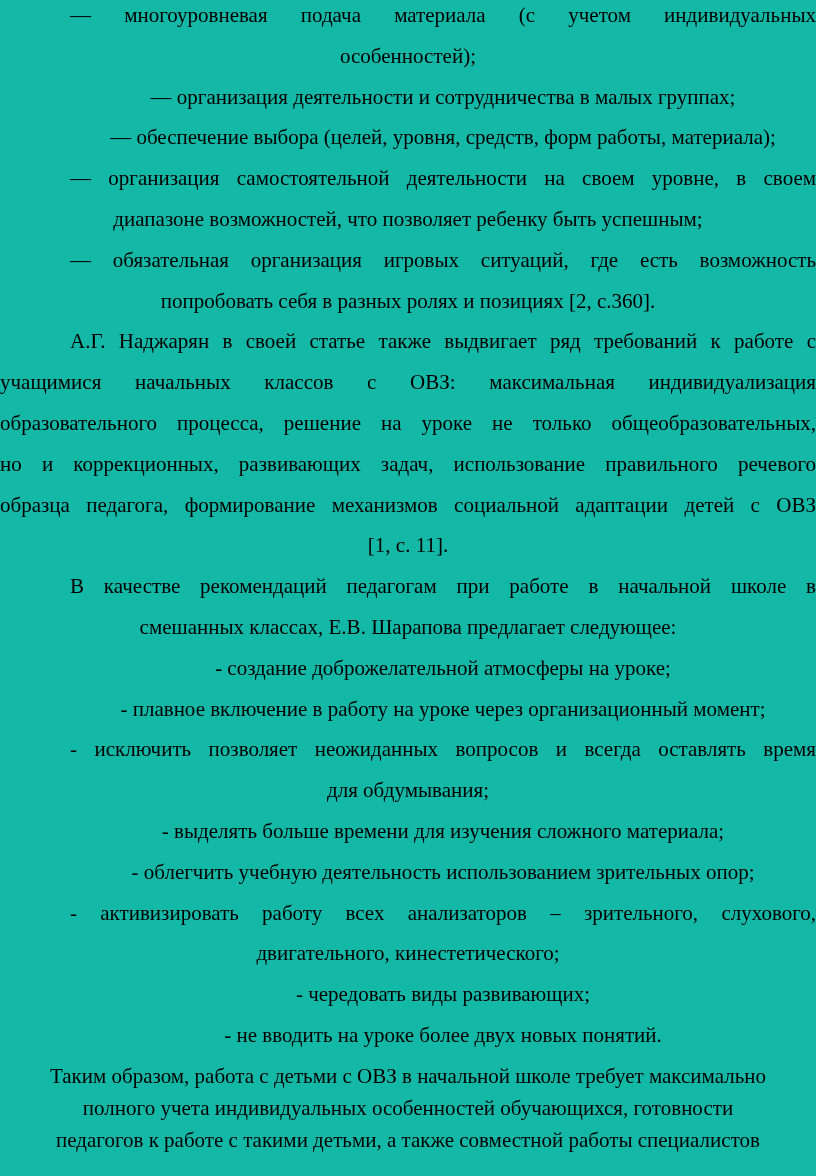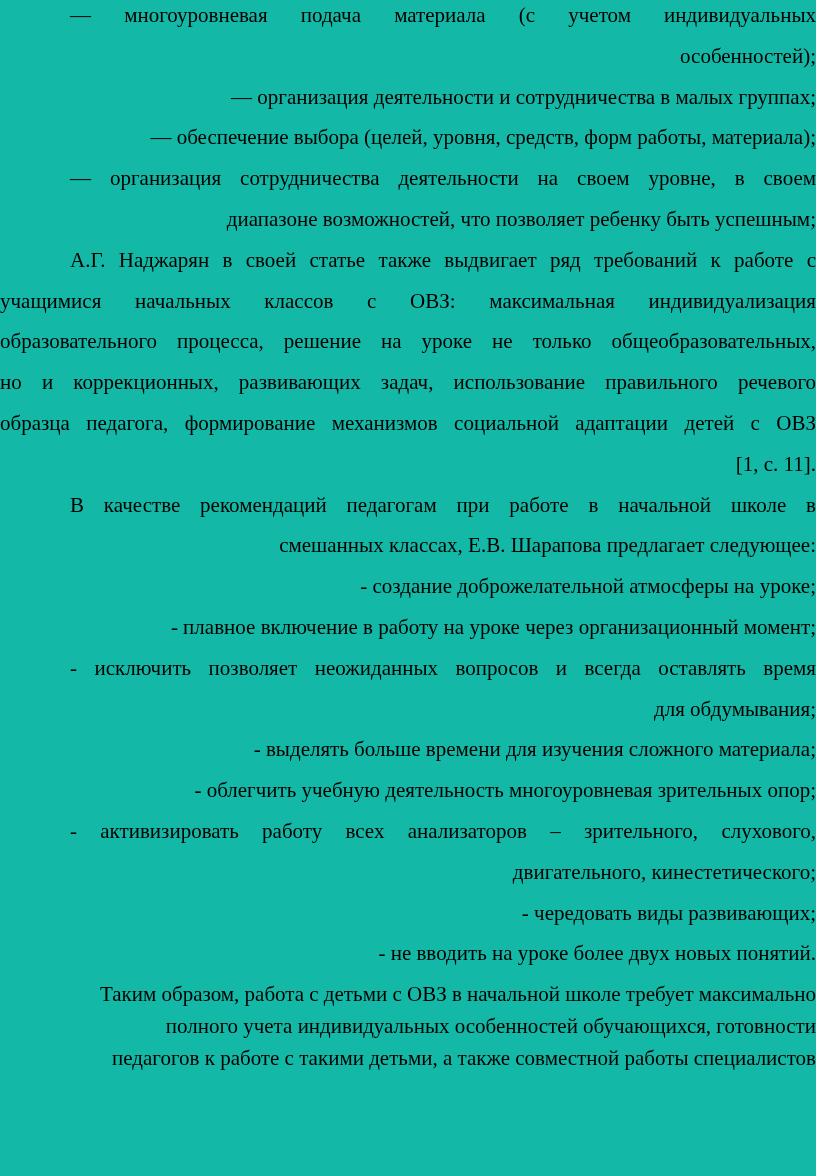--- a/index.html
+++ b/index.html
@@ -19,21 +19,21 @@
   }
   .content {
     margin-top: -5px;
   }
   .para {
     margin: 0;
     padding: 0;
   }
   .line {
     line-height: 40.8px;
-    text-align: right;
+    text-align: center;
   }
   
   .line.fill {
     text-align: justify;
     text-align-last: justify;
   }
   
   .line.indent {
     padding-left: 70px;
   }
@@ -54,22 +54,26 @@
         <div class="line fill indent">— многоуровневая подача материала (с учетом индивидуальных</div>
         <div class="line">особенностей);</div>
       </div>
       <div class="para">
         <div class="line indent">— организация деятельности и сотрудничества в малых группах;</div>
       </div>
       <div class="para">
         <div class="line indent">— обеспечение выбора (целей, уровня, средств, форм работы, материала);</div>
       </div>
       <div class="para">
-        <div class="line fill indent">— организация сотрудничества деятельности на своем уровне, в своем</div>
+        <div class="line fill indent">— организация самостоятельной деятельности на своем уровне, в своем</div>
         <div class="line">диапазоне возможностей, что позволяет ребенку быть успешным;</div>
+      </div>
+      <div class="para">
+        <div class="line fill indent">— обязательная организация игровых ситуаций, где есть возможность</div>
+        <div class="line">попробовать себя в разных ролях и позициях [2, с.360].</div>
       </div>
       <div class="para">
         <div class="line fill indent">А.Г. Наджарян в своей статье также выдвигает ряд требований к работе с</div>
         <div class="line fill">учащимися начальных классов с ОВЗ: максимальная индивидуализация</div>
         <div class="line fill">образовательного процесса, решение на уроке не только общеобразовательных,</div>
         <div class="line fill">но и коррекционных, развивающих задач, использование правильного речевого</div>
         <div class="line fill">образца педагога, формирование механизмов социальной адаптации детей с ОВЗ</div>
         <div class="line">[1, с. 11].</div>
       </div>
       <div class="para">
@@ -83,21 +87,21 @@
         <div class="line indent">- плавное включение в работу на уроке через организационный момент;</div>
       </div>
       <div class="para">
         <div class="line fill indent">- исключить позволяет неожиданных вопросов и всегда оставлять время</div>
         <div class="line">для обдумывания;</div>
       </div>
       <div class="para">
         <div class="line indent">- выделять больше времени для изучения сложного материала;</div>
       </div>
       <div class="para">
-        <div class="line indent">- облегчить учебную деятельность многоуровневая зрительных опор;</div>
+        <div class="line indent">- облегчить учебную деятельность использованием зрительных опор;</div>
       </div>
       <div class="para">
         <div class="line fill indent">- активизировать работу всех анализаторов – зрительного, слухового,</div>
         <div class="line">двигательного, кинестетического;</div>
       </div>
       <div class="para">
         <div class="line indent">- чередовать виды развивающих;</div>
       </div>
       <div class="para">
         <div class="line indent">- не вводить на уроке более двух новых понятий.</div>

